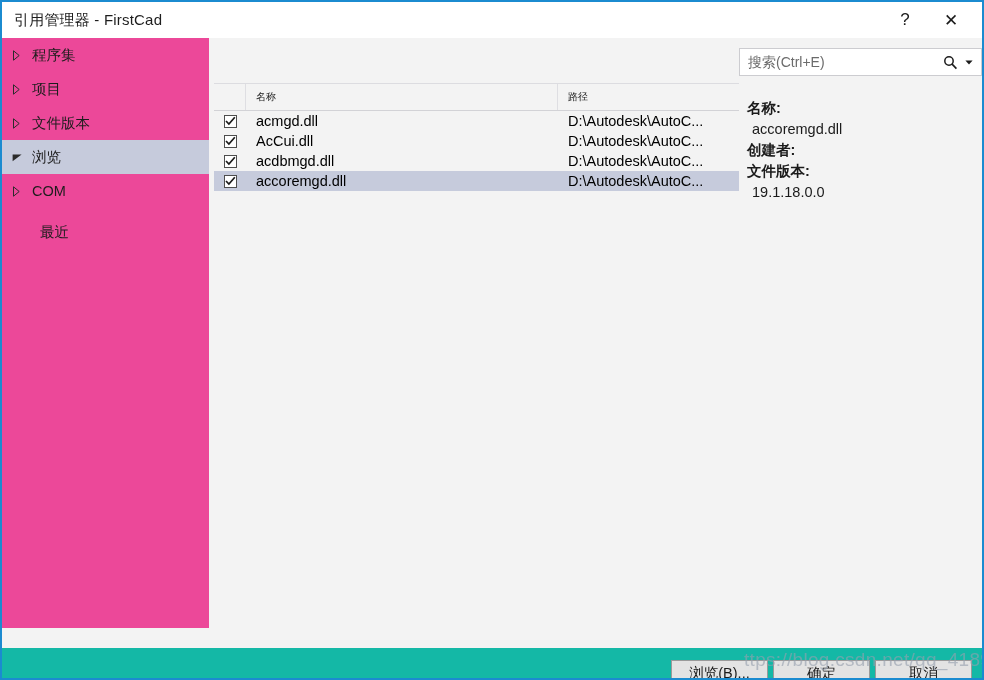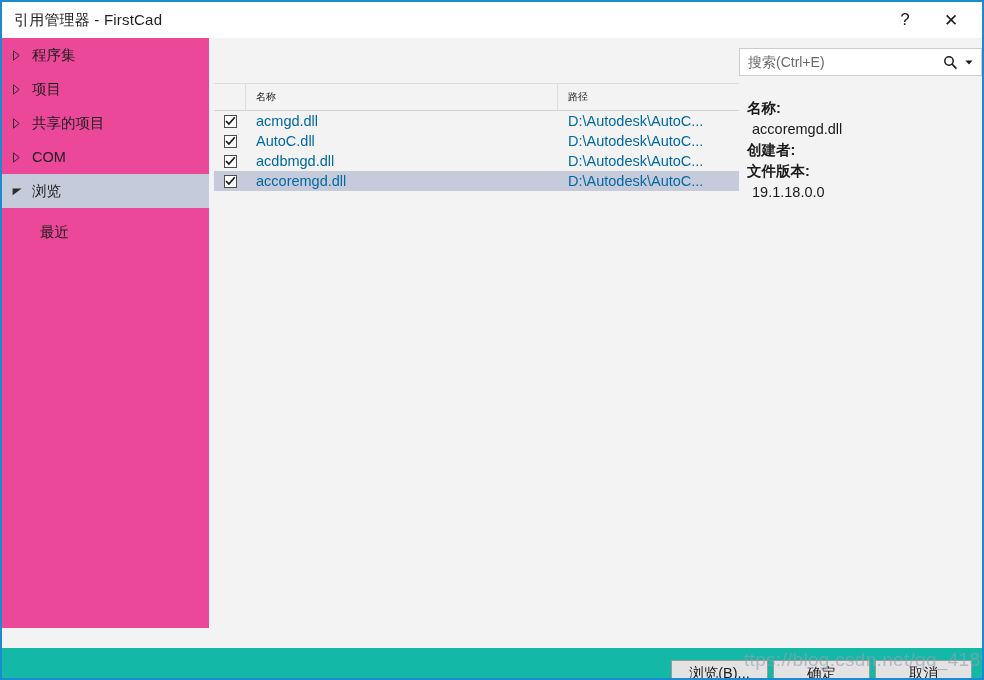--- a/index.html
+++ b/index.html
@@ -172,21 +172,21 @@
     height: 20px;
     cursor: default;
     user-select: none;
   }
   .list-row.selected { background: #c6cbdc; }
   .cell {
     box-sizing: border-box;
     display: flex;
     align-items: center;
     font-size: 14.5px;
-    color: #0369a1;
+    color: #000000;
     white-space: nowrap;
     overflow: hidden;
   }
   .cell-check { width: 32px; flex: 0 0 32px; justify-content: center; }
   .cell-name  { width: 312px; flex: 0 0 312px; padding-left: 10px; }
   .cell-path  { flex: 1 1 auto; padding-left: 10px; }
 
   .chk {
     width: 13px;
     height: 13px;
@@ -290,39 +290,39 @@
       </span>
       <span class="tree-label">项目</span>
     </div>
 
     <div class="tree-node lvl0">
       <span class="tw">
         <svg width="9" height="11" viewBox="0 0 9 11">
             <path d="M1.5 0.8 L7.2 5.5 L1.5 10.2 Z" fill="none" stroke="#2b2b2b" stroke-width="1"></path>
           </svg>
       </span>
-      <span class="tree-label">共享的项目</span>
+      <span class="tree-label">文件版本</span>
+    </div>
+
+    <div class="tree-node lvl0 selected">
+      <span class="tw">
+        <svg width="11" height="9" viewBox="0 0 11 9">
+            <path d="M0.6 1.4 L9.6 1.4 L0.6 8.2 Z" fill="#2b2b2b"></path>
+          </svg>
+      </span>
+      <span class="tree-label">浏览</span>
     </div>
 
     <div class="tree-node lvl0">
       <span class="tw">
         <svg width="9" height="11" viewBox="0 0 9 11">
             <path d="M1.5 0.8 L7.2 5.5 L1.5 10.2 Z" fill="none" stroke="#2b2b2b" stroke-width="1"></path>
           </svg>
       </span>
       <span class="tree-label">COM</span>
-    </div>
-
-    <div class="tree-node lvl0 selected">
-      <span class="tw">
-        <svg width="11" height="9" viewBox="0 0 11 9">
-            <path d="M0.6 1.4 L9.6 1.4 L0.6 8.2 Z" fill="#2b2b2b"></path>
-          </svg>
-      </span>
-      <span class="tree-label">浏览</span>
     </div>
 
     <div class="tree-node lvl1">
       <span class="tree-label">最近</span>
     </div>
 
   </div>
 
   <div id="searchbox">
     <input id="search-input" type="text" placeholder="搜索(Ctrl+E)" style="">
@@ -362,21 +362,21 @@
       </div>
 
       <div class="list-row">
         <div class="cell cell-check">
           <span class="chk">
             <svg width="11" height="10" viewBox="0 0 11 10">
                 <path d="M1 5 L3.9 8 L9.8 1.3" fill="none" stroke="#1b1b1b" stroke-width="1.7"></path>
               </svg>
           </span>
         </div>
-        <div class="cell cell-name">AutoC.dll</div>
+        <div class="cell cell-name">AcCui.dll</div>
         <div class="cell cell-path">D:\Autodesk\AutoC...</div>
       </div>
 
       <div class="list-row">
         <div class="cell cell-check">
           <span class="chk">
             <svg width="11" height="10" viewBox="0 0 11 10">
                 <path d="M1 5 L3.9 8 L9.8 1.3" fill="none" stroke="#1b1b1b" stroke-width="1.7"></path>
               </svg>
           </span>

